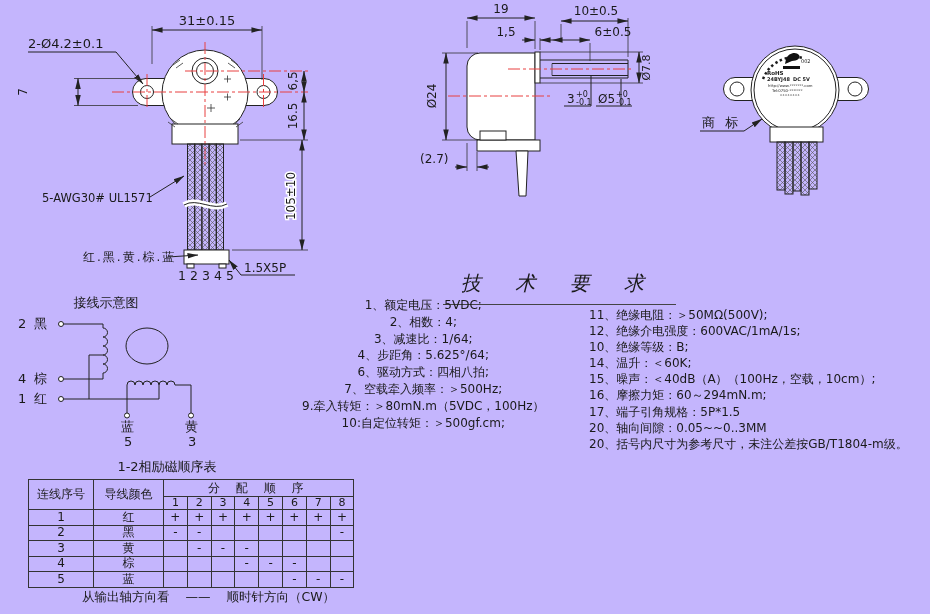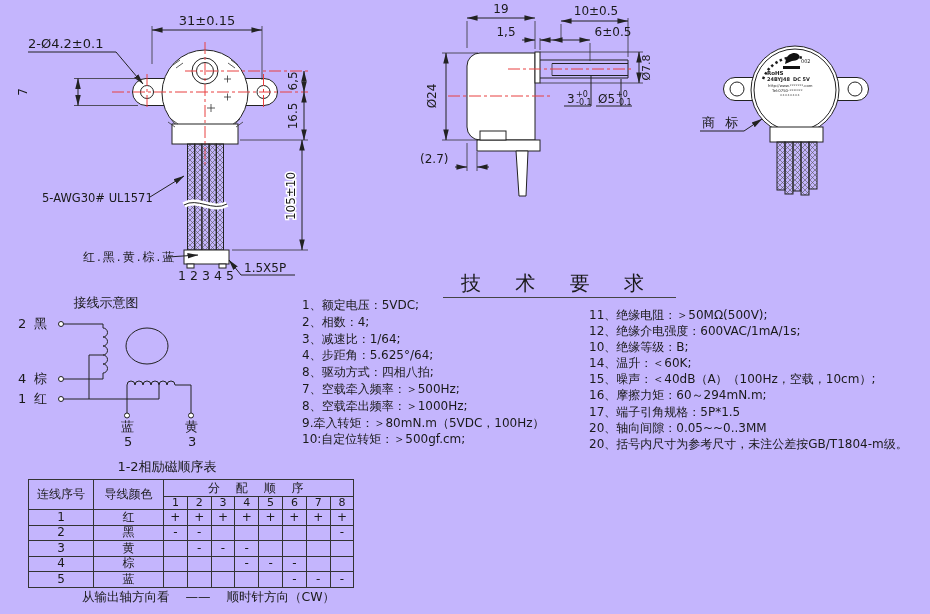--- a/index.html
+++ b/index.html
@@ -10,24 +10,24 @@
   .ln{stroke:#222;stroke-width:1;fill:none;}
   .thin{stroke:#333;stroke-width:0.8;fill:none;}
   .cl{stroke:#e84040;stroke-width:1;fill:none;stroke-dasharray:12 3 3 3;}
   .wh{fill:#fff;stroke:#222;stroke-width:1;}
   .dimt{font-size:12px;}
   .dimt13{font-size:13px;}
   .cjk13{font-size:13px;}
   .tol{font-size:8px;}
   
   .tr-title{position:absolute;left:443px;top:270px;width:233px;text-align:center;
-            font-size:20px;letter-spacing:14px;padding-bottom:0;border-bottom:1.5px solid #444;
-            white-space:nowrap;}
+            font-size:20px;letter-spacing:14px;padding-bottom:7px;border-bottom:1.5px solid #444;
+            white-space:nowrap;font-style:italic;}
   .tr-col{position:absolute;font-size:12px;white-space:nowrap;}
-  .tr-col.left{left:302px;top:297px;line-height:16.8px;}
+  .tr-col.left{left:302px;top:297px;line-height:16.8px;text-align:center;}
   .tr-col.right{left:589px;top:307px;line-height:16.1px;}
   
   .seq{position:absolute;left:28px;top:479px;border-collapse:collapse;table-layout:fixed;
        width:326px;font-size:12px;}
   .seq td{border:1px solid #333;text-align:center;padding:0;height:14.5px;line-height:1.05;}
   .seq .h1 td{height:16px;}
   .seq .h2 td{height:12px;font-size:11px;}
   .seq .span-head{letter-spacing:6px;}
   
   .footer{position:absolute;left:82px;top:589px;display:flex;gap:16px;font-size:12.5px;
@@ -237,23 +237,22 @@
     <text x="62" y="127" class="cjk13" style="letter-spacing:3px">商 标</text>
   </svg>
 
   <div>
     <div class="tr-title">技 术 要 求</div>
     <div class="tr-col left">
       <div>1、额定电压：5VDC;</div>
       <div>2、相数：4;</div>
       <div>3、减速比：1/64;</div>
       <div>4、步距角：5.625°/64;</div>
-      <div>8、驱动方式：四相八拍;</div>
+      <div>6、驱动方式：四相八拍;</div>
       <div>7、空载牵入频率：＞500Hz;</div>
-      <div>8、空载牵出频率：＞1000Hz;</div>
       <div>9.牵入转矩：＞80mN.m（5VDC，100Hz）</div>
       <div>10:自定位转矩：＞500gf.cm;</div>
     </div>
     <div class="tr-col right">
       <div>11、绝缘电阻：＞50MΩ(500V);</div>
       <div>12、绝缘介电强度：600VAC/1mA/1s;</div>
       <div>10、绝缘等级：B;</div>
       <div>14、温升：＜60K;</div>
       <div>15、噪声：＜40dB（A）（100Hz，空载，10cm）;</div>
       <div>16、摩擦力矩：60～294mN.m;</div>

